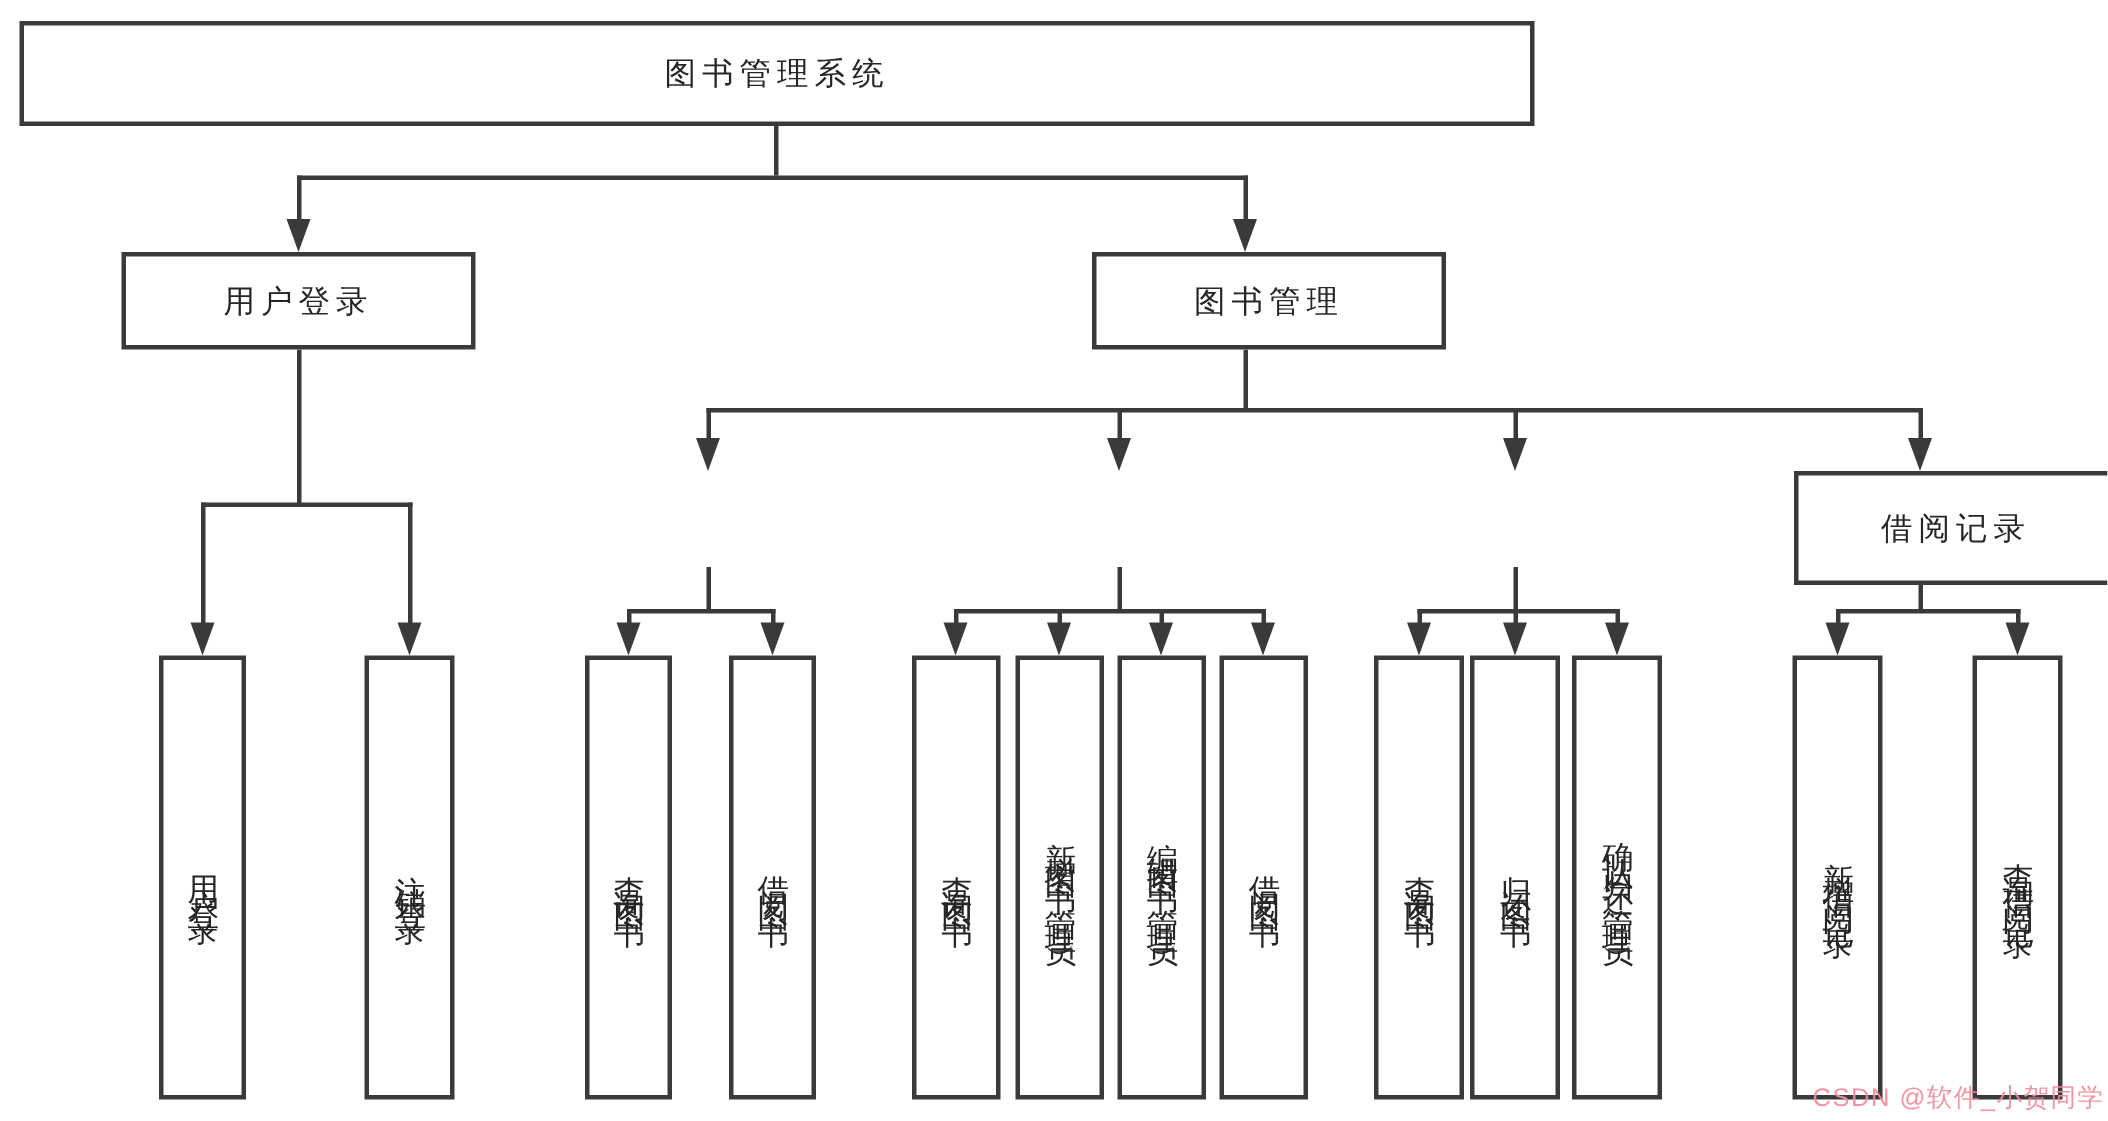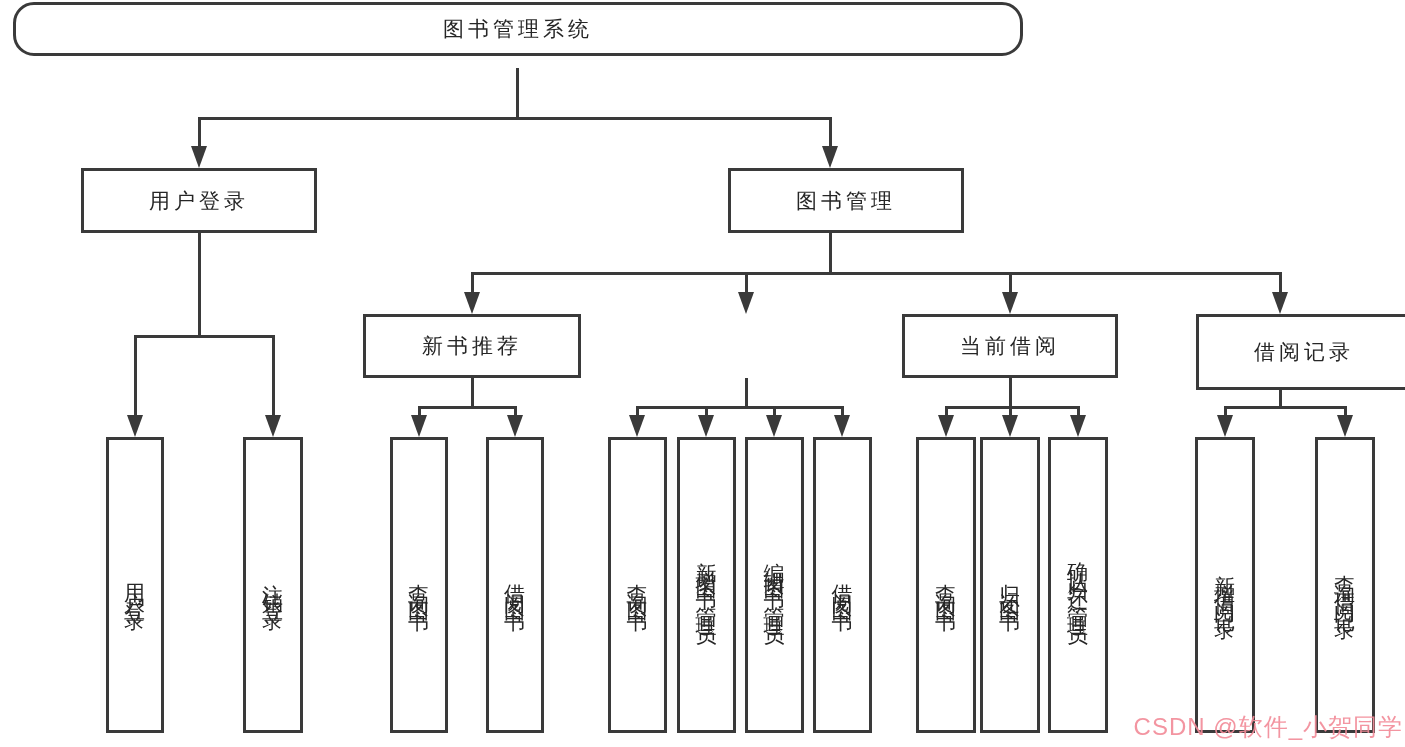--- a/index.html
+++ b/index.html
@@ -17,21 +17,21 @@
     letter-spacing:9px; line-height:1; font-size:21px; color:#262626;
   }
   .hline { position:absolute; height:3px; background:#3a3a3a; }
   .vline { position:absolute; width:3px; background:#3a3a3a; }
   .arr {
     position:absolute; width:0; height:0;
     border-left:8px solid transparent; border-right:8px solid transparent;
     border-top:22px solid #3a3a3a;
   }
   .watermark {
-    position:absolute; right:2px; bottom:4px; font-size:24px;
+    position:absolute; right:2px; bottom:4px; font-size:17px;
     color:rgba(242,140,153,0.92); letter-spacing:1px; white-space:nowrap;
   }
 </style>
 </head>
 <body>
 
 <div class="canvas">
 
   <div class="vline" style="left:516px; top:68px; height:49px;"></div>
   <div class="hline" style="left:198px; top:117px; width:634px;"></div>
@@ -85,30 +85,28 @@
   <div class="vline" style="left:1077px; top:406px; height:13px;"></div>
   <div class="arr" style="left:1070px; top:415px;"></div>
 
   <div class="vline" style="left:1279px; top:378px; height:30px;"></div>
   <div class="hline" style="left:1224px; top:406px; width:123px;"></div>
   <div class="vline" style="left:1224px; top:406px; height:13px;"></div>
   <div class="arr" style="left:1217px; top:415px;"></div>
   <div class="vline" style="left:1344px; top:406px; height:13px;"></div>
   <div class="arr" style="left:1337px; top:415px;"></div>
 
-  <div class="box" style="left:13px; top:2px; width:1010px; height:54px;border-radius:21px;">图书管理系统</div>
+  <div class="box" style="left:13px; top:14px; width:1010px; height:70px;">图书管理系统</div>
 
   <div class="box" style="left:81px; top:168px; width:236px; height:65px;">用户登录</div>
 
   <div class="box" style="left:728px; top:168px; width:236px; height:65px;">图书管理</div>
 
-  <div class="box" style="left:363px; top:314px; width:218px; height:64px;">新书推荐</div>
 
 
-  <div class="box" style="left:902px; top:314px; width:216px; height:64px;">当前借阅</div>
 
   <div class="box" style="left:1196px; top:314px; width:216px; height:76px;">借阅记录</div>
 
   <div class="box leaf" style="left:106px; top:437px; width:58px; height:296px;">
     <span>用户登录</span>
   </div>
   <div class="box leaf" style="left:243px; top:437px; width:60px; height:296px;">
     <span>注销登录</span>
   </div>
 

